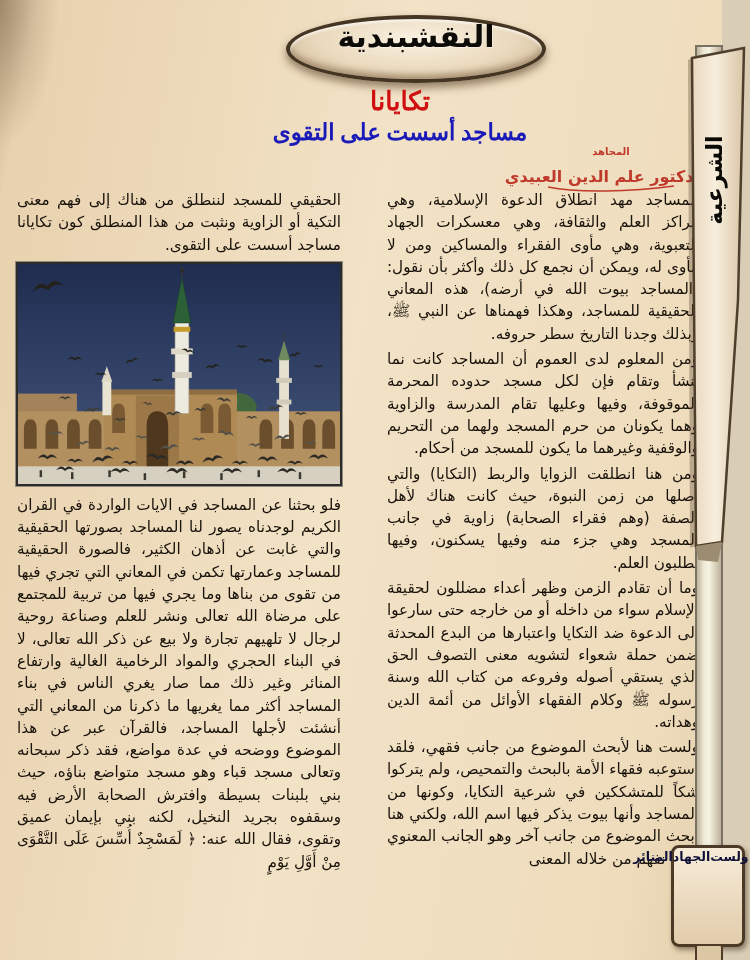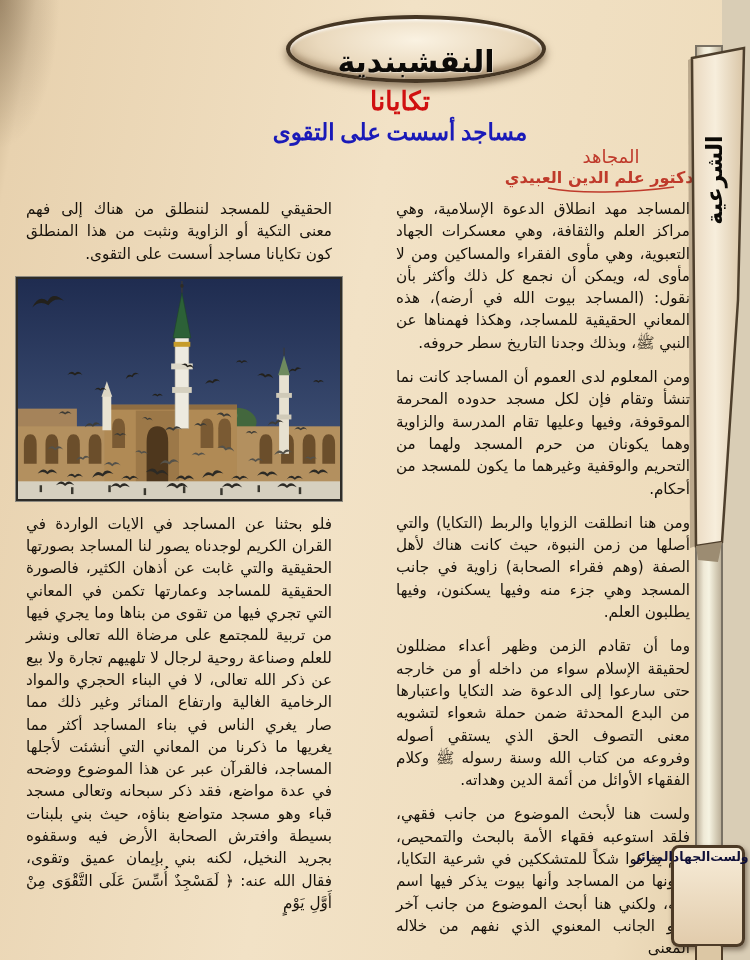--- a/index.html
+++ b/index.html
@@ -10,38 +10,38 @@
     background:linear-gradient(100deg,#c9b28e 0%,#e8d2af 4%,#f2e2c6 45%,#eedcbc 85%,#decaa6 100%);
   }
   .corner-shade{position:absolute;left:0;top:0;width:60px;height:150px;
     background:radial-gradient(ellipse at 0 0,rgba(60,40,20,.30),transparent 70%);pointer-events:none;}
   
   .masthead{
     position:absolute;left:286px;top:15px;width:252px;height:60px;border-radius:50%;
     background:radial-gradient(ellipse at 50% 35%,#faf2e2 0%,#ead9bd 55%,#c2ab88 100%);
     border:4px solid #453624;
     box-shadow:0 5px 9px rgba(70,45,20,.55),inset 0 2px 3px rgba(255,255,255,.8),inset 0 -4px 6px rgba(90,60,30,.4);
-    display:flex;align-items:flex-end;justify-content:center;
+    display:flex;align-items:flex-start;justify-content:center;
   }
   .masthead span{font-size:30px;font-weight:bold;color:#0d0b08;letter-spacing:-1px;
     text-shadow:1px 1px 0 rgba(255,255,255,.35);}
   
   .title-block{position:absolute;top:86px;left:55px;width:690px;text-align:center;line-height:1.2;font-family:Liberation Serif, serif;}
   .title-red{font-size:26px;font-weight:bold;color:#d01010;margin:0;}
   .title-blue{font-size:23px;font-weight:bold;color:#1a1ab8;margin:2px 0 0 0;}
   
   .author{position:absolute;top:146px;right:44px;width:190px;text-align:center;color:#bf3a2b;}
-  .author .hon{display:block;font-size:18px;margin-bottom:1px;}
+  .author .hon{display:block;font-size:10px;margin-bottom:10px;font-weight:bold;}
   .author .name{display:block;font-size:16px;font-weight:bold;white-space:nowrap;}
   .author svg{display:block;margin:-2px auto 0;}
   
   .cols{position:absolute;top:186px;left:14px;width:688px;display:flex;gap:40px;z-index:0;}
   .col-r{width:318px;flex:0 0 auto;}
   .col-l{width:330px;flex:0 0 auto;}
-  .cols p{margin:12px;font-size:15.2px;line-height:22.3px;text-align:justify;color:#18120a;}
+  .cols p{margin:3px;font-size:15.2px;line-height:22.3px;text-align:justify;color:#18120a;}
   
   figure.photo{margin:6px 2px 8px 2px;width:322px;height:220px;
     border:2px solid #2e2c28;box-shadow:0 0 0 1px #8d8a80;background:#2c3d63;}
   figure.photo svg{display:block;width:100%;height:100%;}
   
   .edge-band{position:absolute;right:0;top:0;width:62px;height:960px;z-index:2;pointer-events:none;}
   .ribbon-label{
     position:absolute;top:165px;right:-49px;width:164px;height:30px;text-align:center;
     transform:rotate(-90deg);transform-origin:center;z-index:3;
     font-size:22px;font-weight:bold;color:#0c0a06;white-space:nowrap;letter-spacing:1px;

